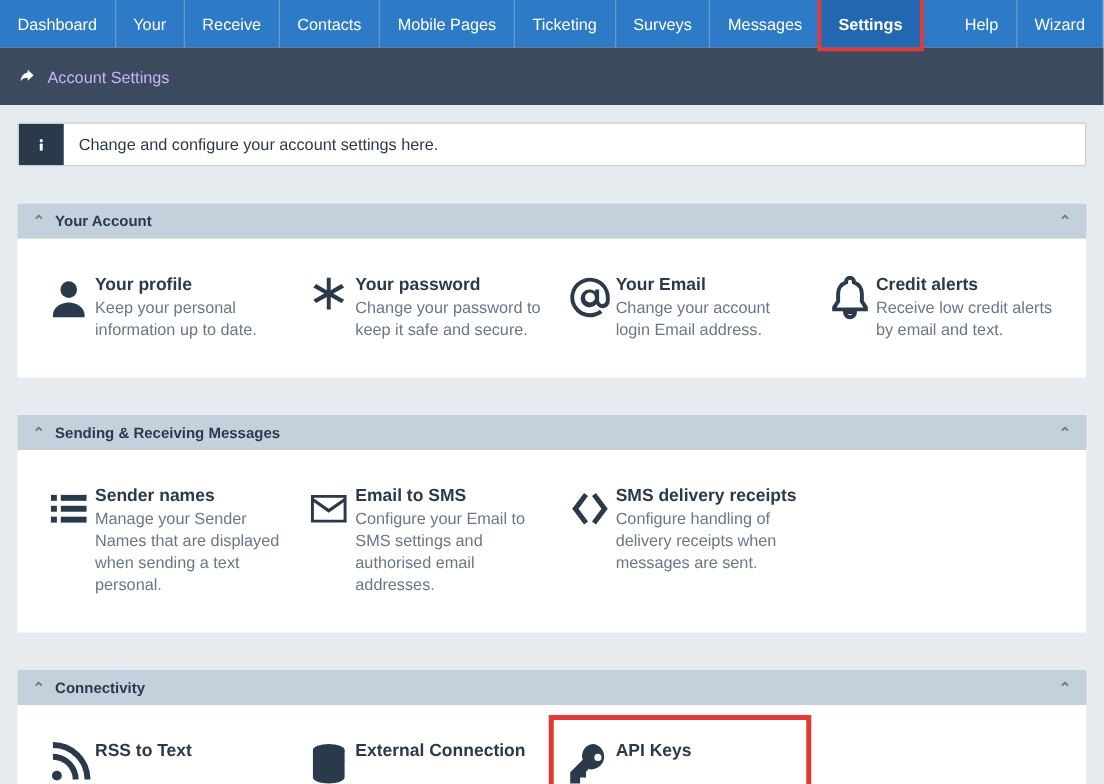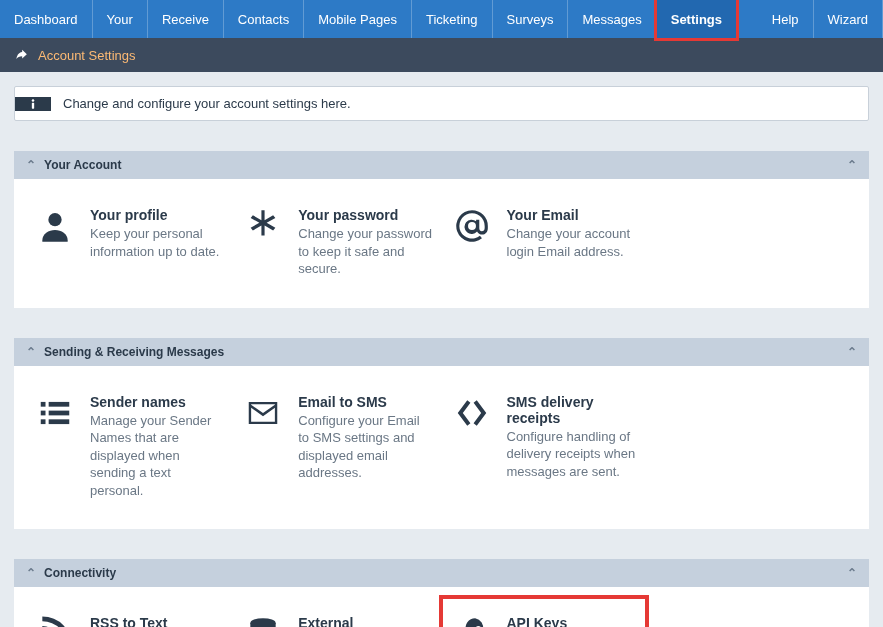--- a/index.html
+++ b/index.html
@@ -36,38 +36,37 @@
     content: "";
     position: absolute;
     inset: -3px;
     border: 3px solid #e53935;
     pointer-events: none;
   }
   .topnav .spacer { flex: 1; border-right: none; }
   
   .subbar {
     background: #3c4a5d;
-    color: #fdba74;
+    color: #c4b5fd;
     display: flex;
     align-items: center;
-    height: 34px;
+    height: 46px;
     padding: 0 14px;
     font-size: 13px;
   }
   .subbar .arrow-icon { margin-right: 10px; }
   
   .content { padding: 14px; }
   .info-row {
     display: flex;
     background: #fff;
     border: 1px solid #c8d0d9;
     border-radius: 2px;
     margin-bottom: 30px;
     overflow: hidden;
-    align-items: center;
   }
   .info-row .info-icon {
     background: #2b3a4a;
     color: #fff;
     width: 36px;
     display: flex;
     align-items: center;
     justify-content: center;
   }
   .info-row .info-text {
@@ -92,21 +91,20 @@
   .section-head .chev-right { margin-left:auto; color:#6b7b8d;}
   .section-body {
     background: #fff;
     padding: 28px 20px 30px 20px;
     display: grid;
     grid-template-columns: repeat(4, 1fr);
     gap: 10px 18px;
   }
   .tile {
     display: flex;
-    gap: 14px;
     position: relative;
     cursor: pointer;
   }
   .tile.highlight::after {
     content:"";
     position:absolute;
     left:-12px; right:-8px; top:-20px; bottom:-14px;
     border:4px solid #e53935;
     pointer-events:none;
   }
@@ -232,20 +230,31 @@
           <svg viewBox="0 0 24 24">
               <path d="M12 2a10 10 0 1 0 6.3 17.8l-1.3-1.6A8 8 0 1 1 20 12v1.2c0 1.3-.8 2.1-1.8 2.1-.9 0-1.6-.7-1.6-1.9V8h-2v1a4.5 4.5 0 1 0 .6 6.4c.6 1.2 1.8 2 3.2 2 2.1 0 3.6-1.6 3.6-4V12A10 10 0 0 0 12 2zm0 7.5A2.5 2.5 0 1 1 9.5 12 2.5 2.5 0 0 1 12 9.5z"></path>
             </svg>
         </div>
         <div class="text">
           <div class="title">Your Email</div>
           <div class="desc">Change your account login Email address.</div>
         </div>
       </div>
 
+      <div class="tile">
+        <div class="icon">
+          <svg viewBox="0 0 24 24">
+              <path d="M12 2a2 2 0 0 0-2 2v.3A6 6 0 0 0 6 10v4l-2 3v1h16v-1l-2-3v-4a6 6 0 0 0-4-5.7V4a2 2 0 0 0-2-2zm0 20a2.5 2.5 0 0 0 2.5-2.5h-5A2.5 2.5 0 0 0 12 22z" fill="none" stroke="#2b3a4a" stroke-width="2"></path>
+            </svg>
+        </div>
+        <div class="text">
+          <div class="title">Credit alerts</div>
+          <div class="desc">Receive low credit alerts by email and text.</div>
+        </div>
+      </div>
 
     </div>
   </div>
 
   <div class="section">
     <div class="section-head">
       <span class="chev">⌃</span>
       <span>Sending &amp; Receiving Messages</span>
       <span class="chev-right">⌃</span>
     </div>
@@ -269,21 +278,21 @@
       </div>
 
       <div class="tile">
         <div class="icon">
           <svg viewBox="0 0 24 24">
               <path d="M3 5h18v14H3V5zm1.5 1.5v.3L12 12l7.5-5.2v-.3h-15zm15 2.2L12 14 4.5 8.7V17.5h15V8.7z"></path>
             </svg>
         </div>
         <div class="text">
           <div class="title">Email to SMS</div>
-          <div class="desc">Configure your Email to SMS settings and displayed email addresses.</div>
+          <div class="desc">Configure your Email to SMS settings and authorised email addresses.</div>
         </div>
       </div>
 
       <div class="tile">
         <div class="icon">
           <svg viewBox="0 0 24 24">
               <path d="M9 4 3 12l6 8 2-1.5L6.2 12 11 5.5 9 4zm6 0 6 8-6 8-2-1.5L17.8 12 13 5.5 15 4z"></path>
             </svg>
         </div>
         <div class="text">

